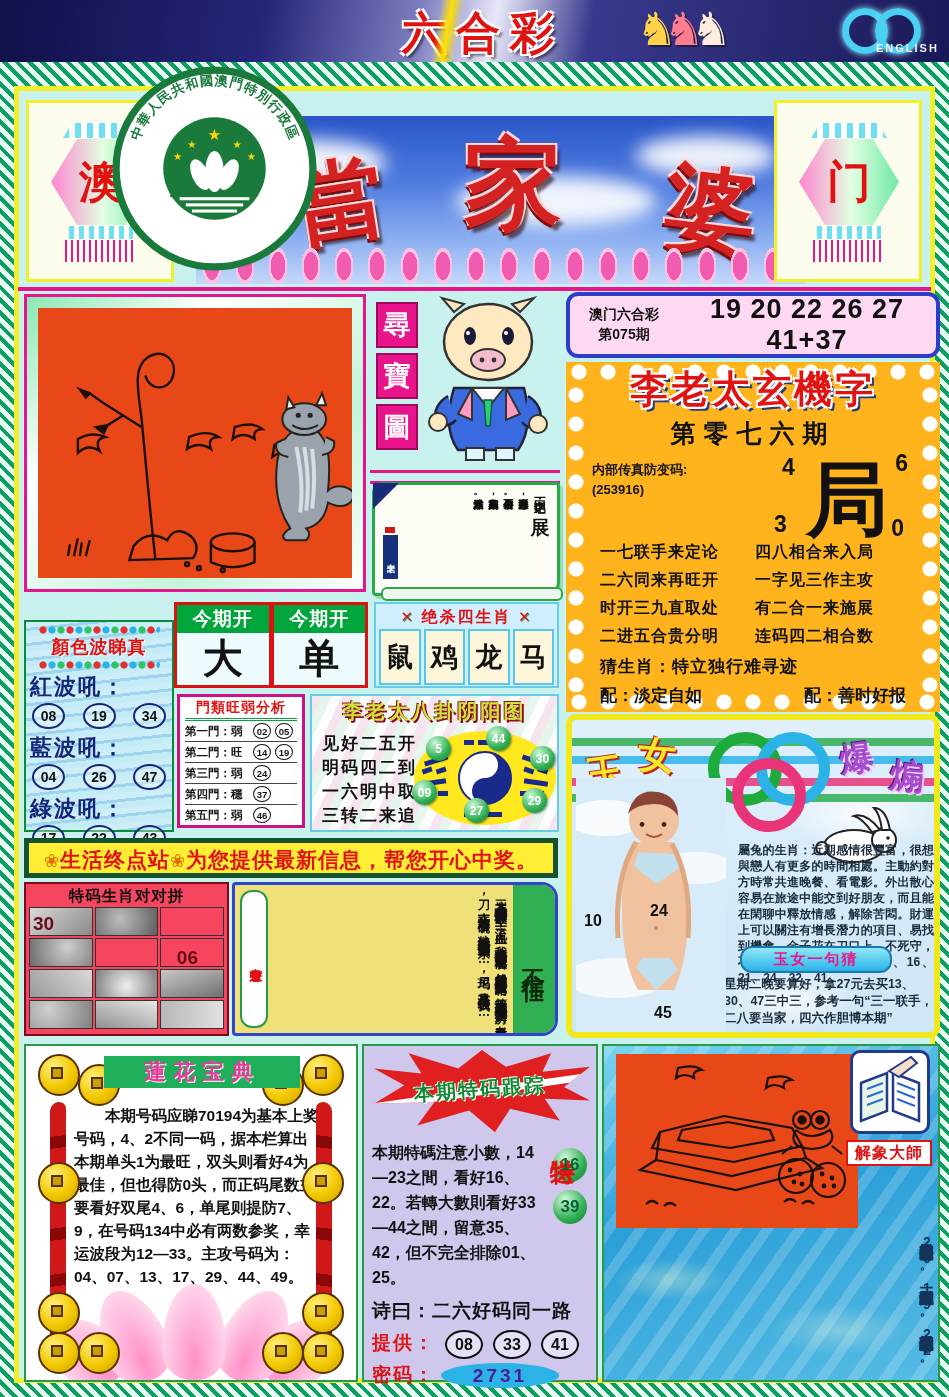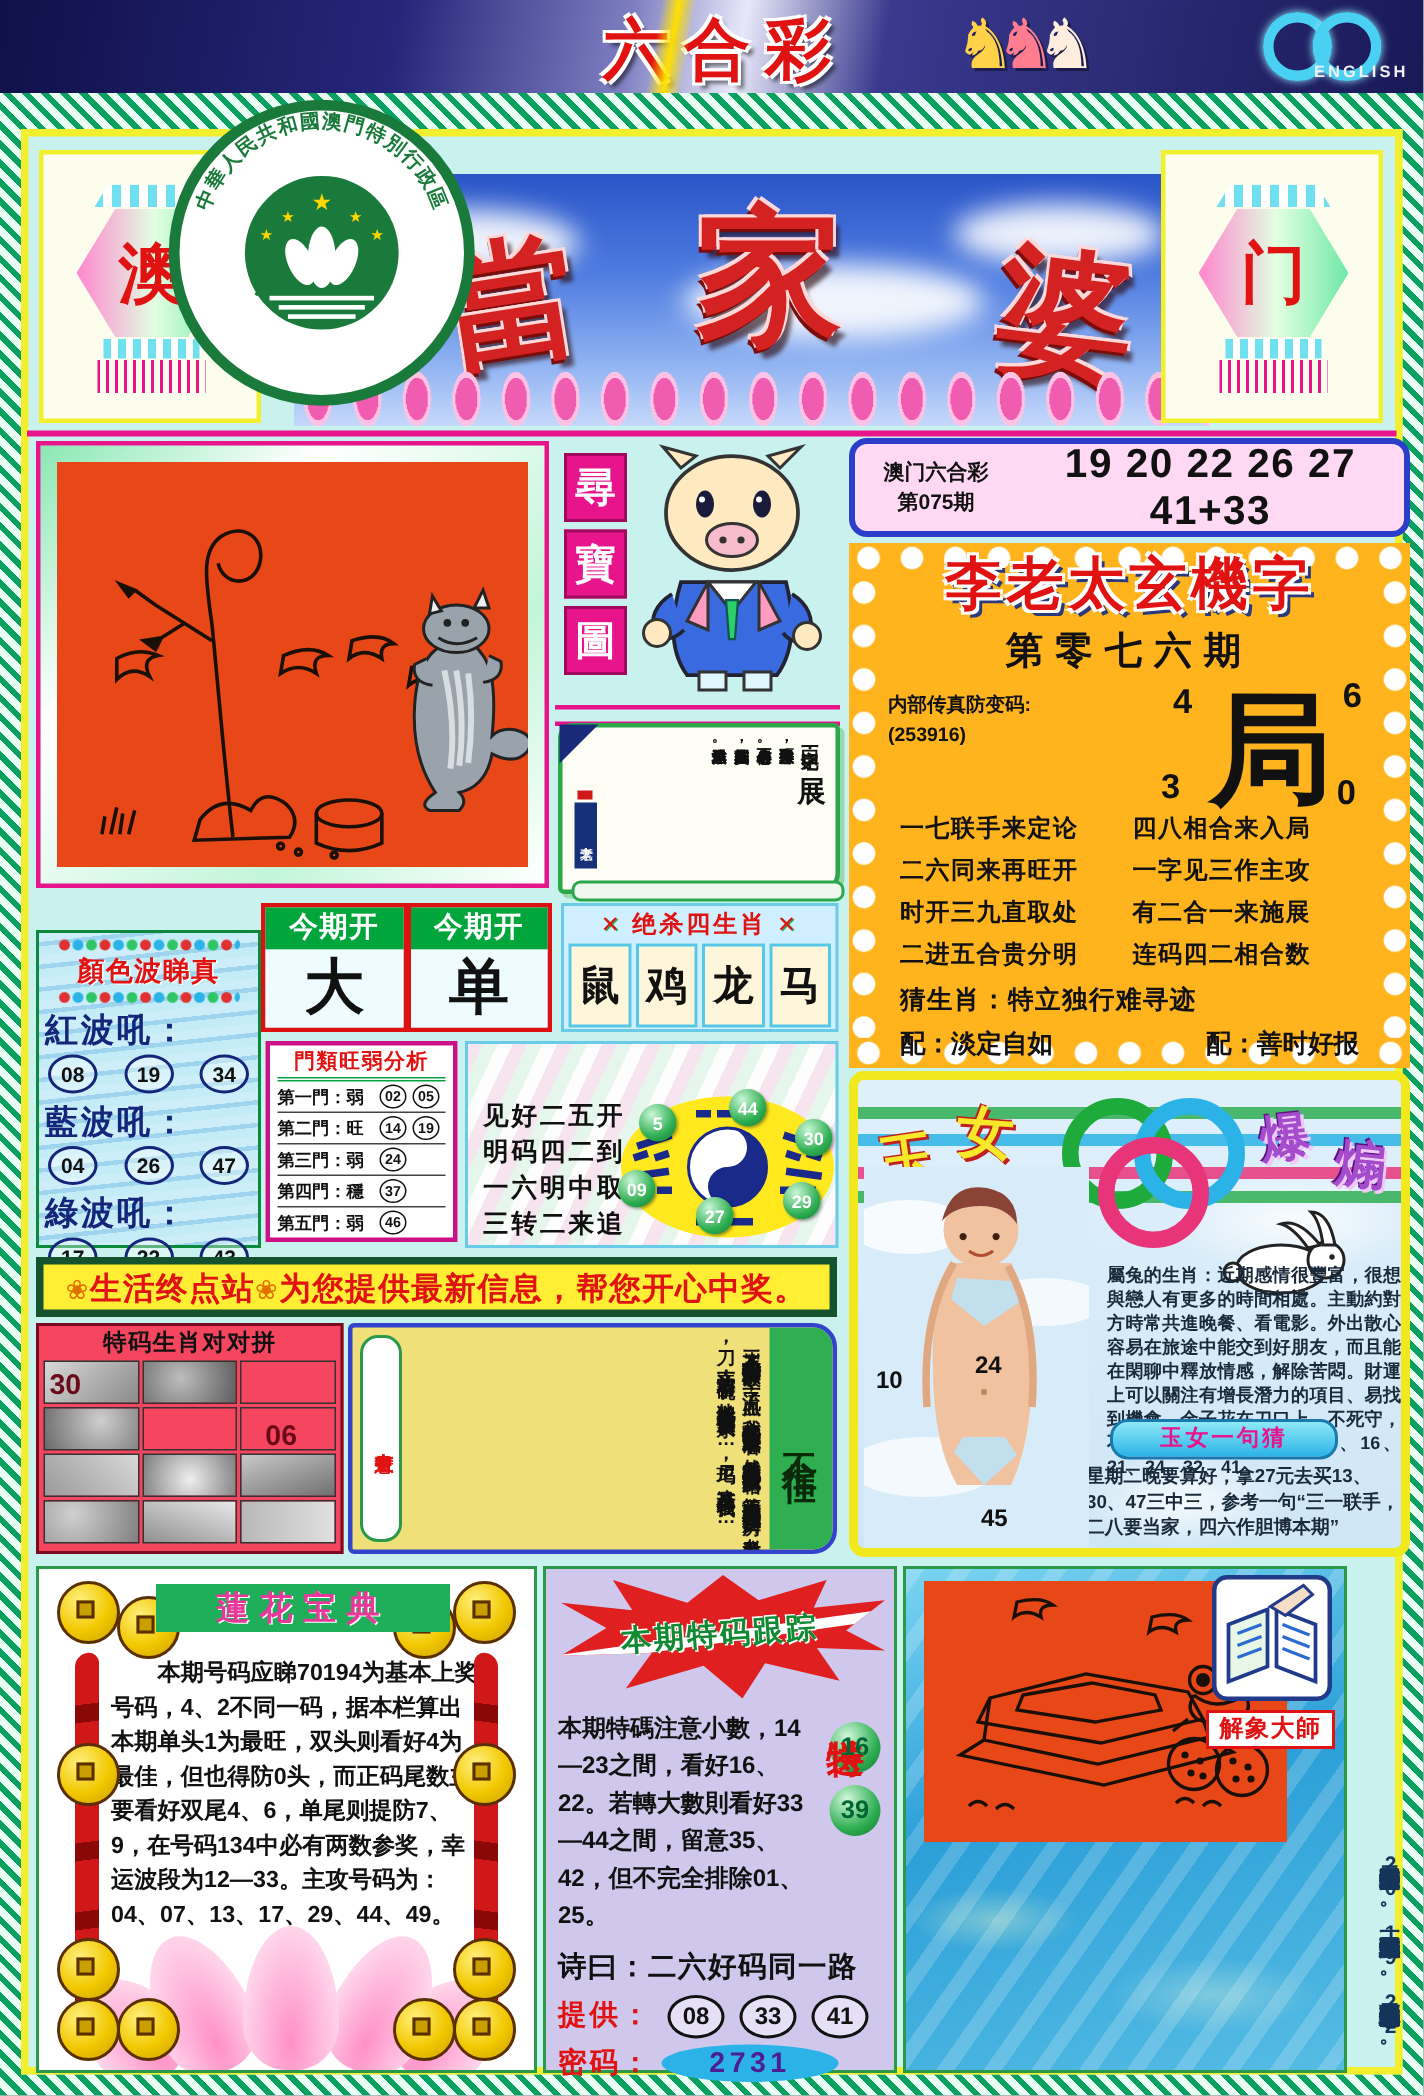--- a/index.html
+++ b/index.html
@@ -275,21 +275,21 @@
   .tk-poem{position:absolute;left:8px;top:252px;font-size:19px;font-weight:bold;color:#111;letter-spacing:1px;}
   .tk-prov{position:absolute;left:8px;top:284px;display:flex;align-items:flex-start;gap:10px;}
   .tk-red{font-size:19px;font-weight:bold;color:#e01212;letter-spacing:2px;}
   .tk-c{width:34px;height:25px;border:2.5px solid #111;border-radius:50%;background:#e6e0f6;
     font-size:16px;font-weight:bold;color:#111;display:flex;align-items:center;justify-content:center;}
   .tk-code{position:absolute;left:8px;top:316px;display:flex;align-items:center;gap:6px;}
   .tk-oval{width:118px;height:25px;border-radius:50%;background:#2bb3e8;color:#4c1d95;
     font-size:19px;font-weight:bold;text-align:center;line-height:25px;letter-spacing:3px;}
 
   
-  .master{left:602px;top:1044px;width:296px;height:338px;box-sizing:border-box;border:2px solid #2a9a4a;
+  .master{left:602px;top:1044px;width:338px;height:338px;box-sizing:border-box;border:2px solid #2a9a4a;
     background:
       radial-gradient(ellipse 80px 30px at 20% 70%,rgba(255,255,200,.35),transparent 70%),
       radial-gradient(ellipse 100px 36px at 70% 85%,rgba(255,255,220,.3),transparent 70%),
       repeating-linear-gradient(125deg,rgba(255,255,255,.18) 0 10px,transparent 10px 26px),
       linear-gradient(165deg,#7ad4f0,#2b9fd8 45%,#55bce4);}
   .m-draw{position:absolute;left:12px;top:8px;width:242px;height:174px;background:#e84818;}
   .m-icon{position:absolute;right:8px;top:4px;width:80px;height:84px;background:#fff;border:3px solid #223a8a;
     border-radius:10px;box-sizing:border-box;}
   .m-label{position:absolute;right:6px;top:94px;width:86px;height:26px;background:#fff;border:2px solid #e01212;
     box-sizing:border-box;color:#e01212;font-size:16px;font-weight:bold;text-align:center;line-height:22px;letter-spacing:1px;}
@@ -447,21 +447,21 @@
       <div class="sc-line">津津乐道多坦然。</div>
     </div>
     <div class="seal">李老太</div>
   </div>
 
   <div class="abs lotbox">
     <div class="lot-label">
       <div>澳门六合彩</div>
       <div>第075期</div>
     </div>
-    <div class="lot-nums">19 20 22 26 27 41+33</div>
+    <div class="lot-nums">19 20 22 26 27 41+37</div>
   </div>
 
   <div class="abs mystic">
     <div class="fl fl-t"></div>
       <div class="fl fl-b"></div>
     <div class="fl fl-l"></div>
       <div class="fl fl-r"></div>
     <div class="my-title">李老太玄機字</div>
     <div class="my-issue">第零七六期</div>
     <div class="my-row">
@@ -568,20 +568,21 @@
       <span class="ga-c">37</span>
     </div>
     <div class="ga-row" style="border-bottom:none;">
       <span class="ga-n">第五門：</span>
       <span class="ga-s">弱</span>
       <span class="ga-c">46</span>
     </div>
   </div>
 
   <div class="abs bagua">
+    <div class="bg-title">李老太八卦阴阳图</div>
     <div class="bg-lines">
       <div>见好二五开</div>
       <div>明码四二到</div>
       <div>一六明中取</div>
       <div>三转二来追</div>
     </div>
     <div class="bg-oval">
       <svg width="146" height="100" viewBox="0 0 146 100">
         <ellipse cx="73" cy="50" rx="71" ry="47" fill="#ffe81e"></ellipse>
         <g fill="#1a2a8a">

